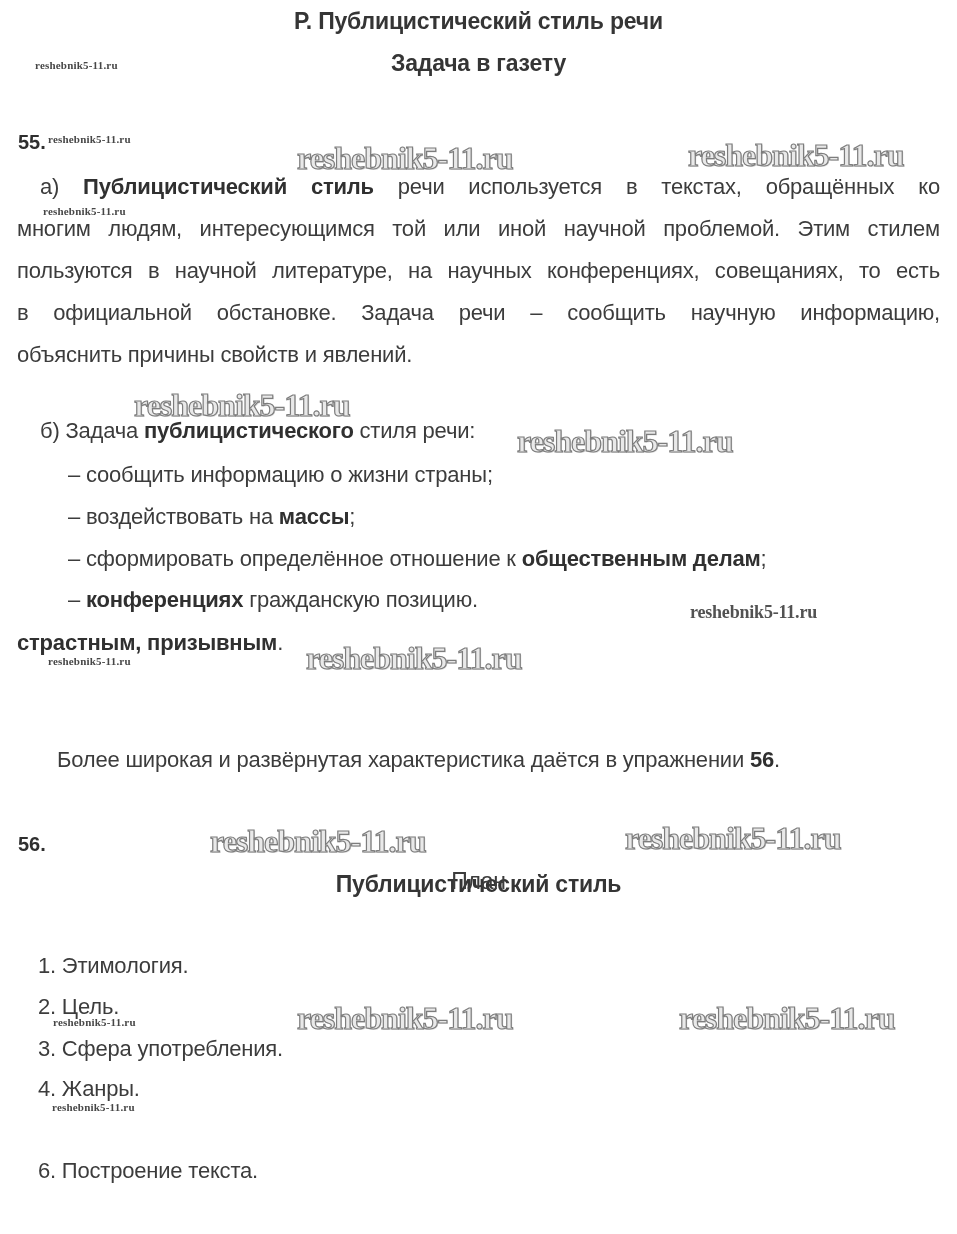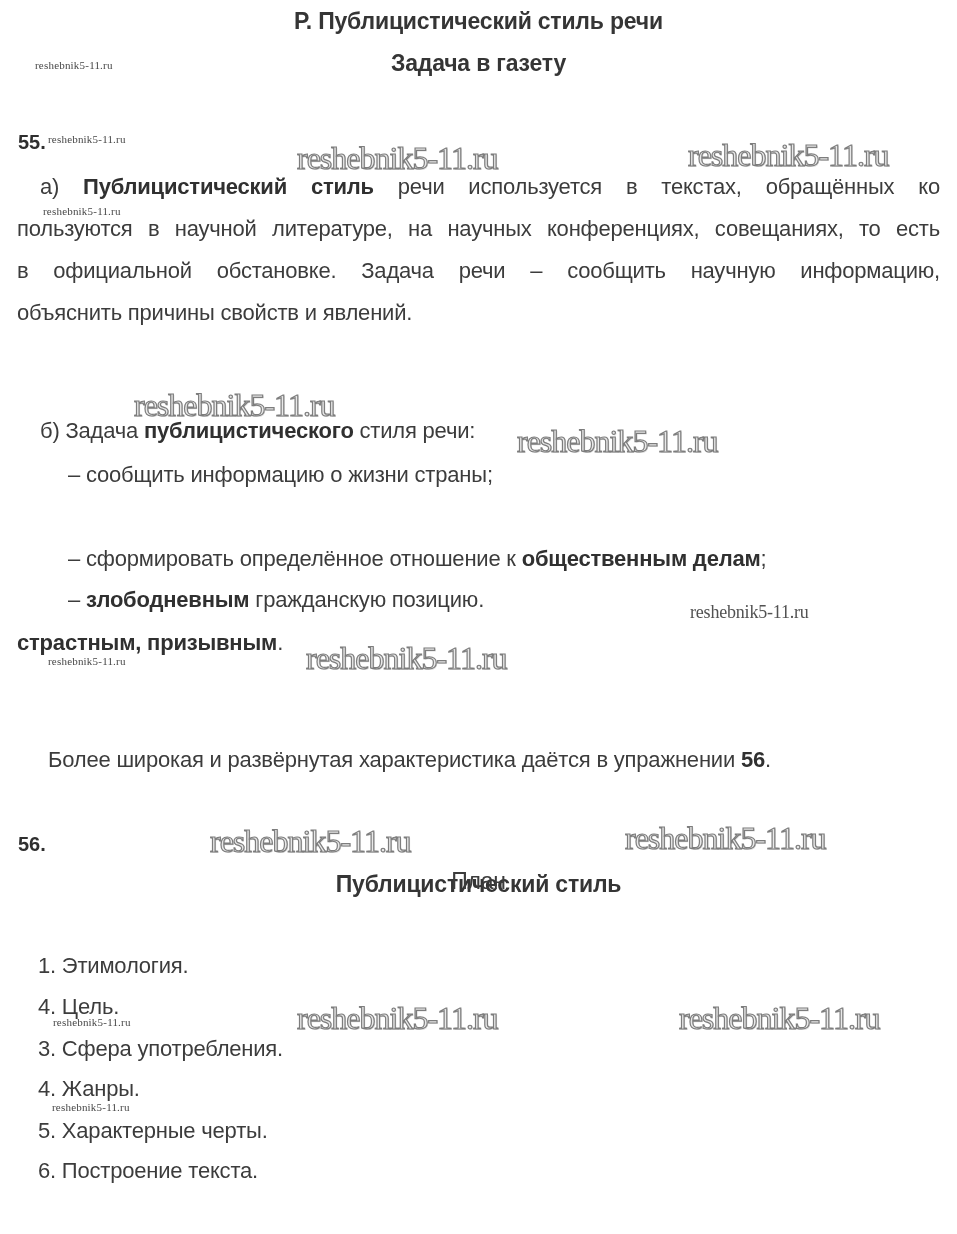--- a/index.html
+++ b/index.html
@@ -12,21 +12,21 @@
   .bold { font-weight:700; color:#353535; }
   b { font-weight:700; color:#303030; }
   .t-head { font-size:23px; line-height:30px; letter-spacing:-0.2px; }
   .t-num  { font-size:20px; line-height:28px; font-weight:700; color:#2f2f2f; }
   .t-line { font-size:22px; line-height:28px; letter-spacing:-0.2px; white-space:nowrap; }
   .t-para { font-size:22px; letter-spacing:-0.2px; }
   .t-para .ln { line-height:42px; }
   .jline  { text-align:justify; text-align-last:justify; }
   .indent { padding-left:23px; }
   .wm {
-    font-family:"Liberation Serif", serif; font-weight:400; white-space:nowrap;
+    font-family:"Liberation Serif", serif; font-weight:700; white-space:nowrap;
     line-height:1;
   }
   .wm-sm { font-size:11px; color:#474747; letter-spacing:0.2px; }
   .wm-md { font-size:18px; color:#525252; letter-spacing:-0.2px; }
   .wm-lg {
     font-size:32px; letter-spacing:-1px; color:#e9e9e9;
     -webkit-text-stroke:1.2px #7d7d7d;
     text-shadow:1px 1px 0 rgba(130,130,130,0.25);
   }
 </style>
@@ -52,41 +52,42 @@
   <div class="abs wm wm-lg" style="left:625px;top:822px">reshebnik5-11.ru</div>
   <div class="abs wm wm-sm" style="left:53px;top:1017px">reshebnik5-11.ru</div>
   <div class="abs wm wm-lg" style="left:297px;top:1002px">reshebnik5-11.ru</div>
   <div class="abs wm wm-lg" style="left:679px;top:1002px">reshebnik5-11.ru</div>
   <div class="abs wm wm-sm" style="left:52px;top:1102px">reshebnik5-11.ru</div>
 
   <div class="abs t-num" style="left:18px;top:128px">55.</div>
 
   <div class="abs t-para" style="left:17px;top:166px;width:923px">
     <div class="ln jline indent"><span>а) </span><b>Публицистический стиль</b><span> речи используется в текстах, обращённых ко</span></div>
+    <div class="ln jline"><span>многим людям, интересующимся той или иной научной проблемой. Этим стилем</span></div>
     <div class="ln jline"><span>пользуются в научной литературе, на научных конференциях, совещаниях, то есть</span></div>
     <div class="ln jline"><span>в официальной обстановке. Задача речи – сообщить научную информацию,</span></div>
     <div class="ln"><span>объяснить причины свойств и явлений.</span></div>
   </div>
 
   <div class="abs t-line" style="left:68px;top:461px"><span>– сообщить информацию о жизни страны;</span></div>
 
   <div class="abs t-line" style="left:40px;top:417px"><span>б) Задача </span><b>публицистического</b><span> стиля речи:</span></div>
+  <div class="abs t-line" style="left:68px;top:503px"><span>– воздействовать на </span><b>массы</b><span>;</span></div>
   <div class="abs t-line" style="left:68px;top:545px"><span>– сформировать определённое отношение к </span><b>общественным делам</b><span>;</span></div>
-  <div class="abs t-line" style="left:68px;top:586px"><span>– </span><b>злободневным</b><span> гражданскую позицию.</span></div>
+  <div class="abs t-line" style="left:68px;top:586px"><span>– </span><b>конференциях</b><span> гражданскую позицию.</span></div>
 
   <div class="abs t-para" style="left:17px;top:622px;width:923px">
     <div class="ln"><b>страстным, призывным</b><span>.</span></div>
   </div>
 
-  <div class="abs t-line" style="left:48px;top:746px"><span>Более широкая и развёрнутая характеристика даётся в упражнении </span><b>56</b><span>.</span></div>
+  <div class="abs t-line" style="left:57px;top:746px"><span>Более широкая и развёрнутая характеристика даётся в упражнении </span><b>56</b><span>.</span></div>
 
   <div class="abs t-num" style="left:18px;top:830px">56.</div>
   <div class="abs center t-head bold" style="top:869px">Публицистический стиль</div>
   <div class="abs center t-head" style="top:866px">План</div>
 
   <div class="abs t-line" style="left:38px;top:952px">1. Этимология.</div>
-  <div class="abs t-line" style="left:38px;top:993px">4. Цель.</div>
+  <div class="abs t-line" style="left:38px;top:993px">2. Цель.</div>
   <div class="abs t-line" style="left:38px;top:1035px">3. Сфера употребления.</div>
   <div class="abs t-line" style="left:38px;top:1075px">4. Жанры.</div>
-  <div class="abs t-line" style="left:38px;top:1117px">5. Характерные черты.</div>
   <div class="abs t-line" style="left:38px;top:1157px">6. Построение текста.</div>
 
 </div>
 
 </body></html>

